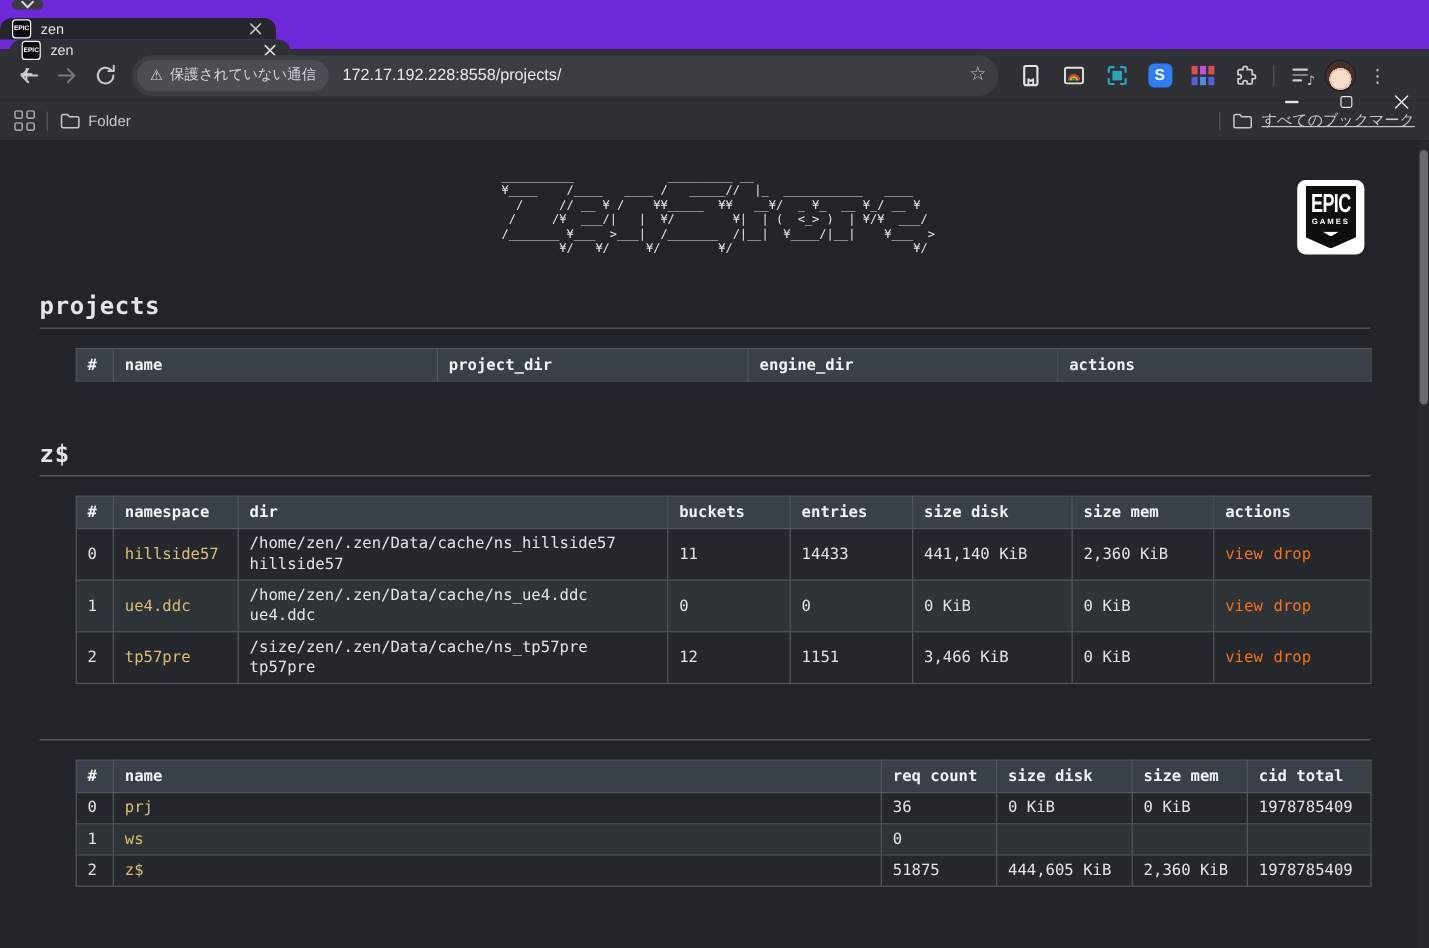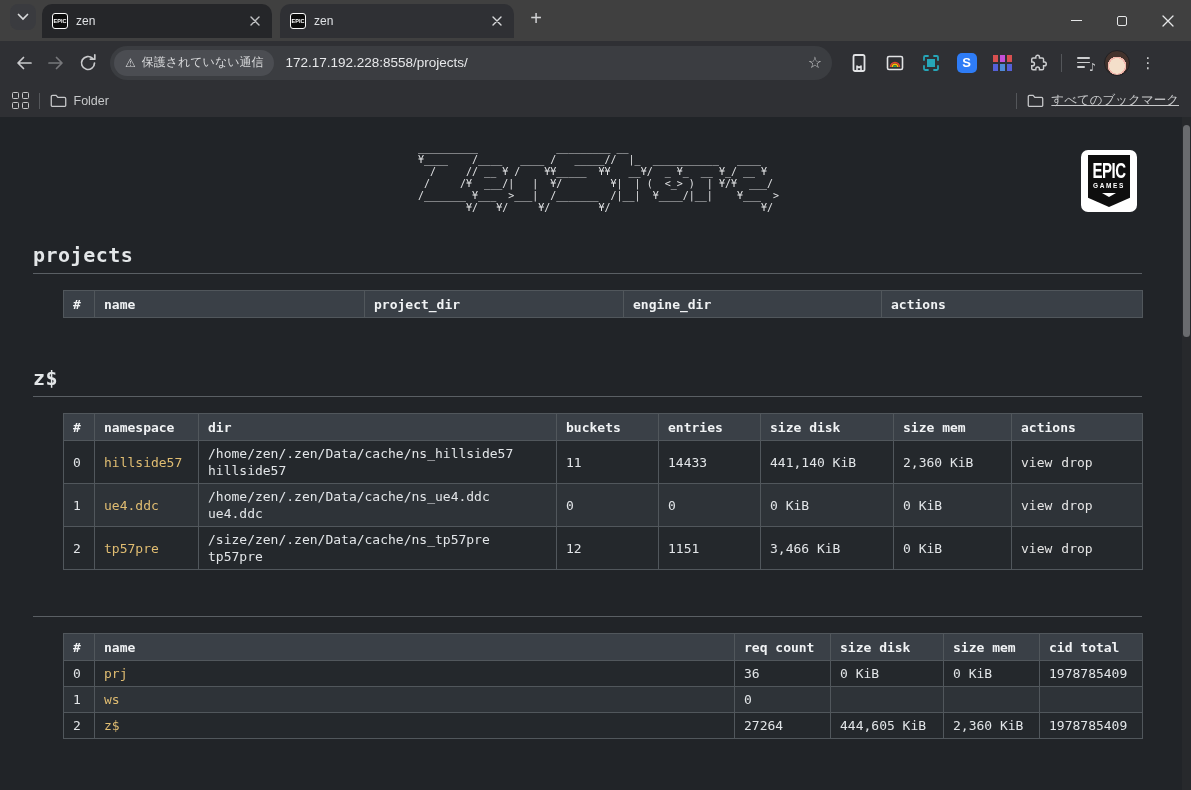--- a/index.html
+++ b/index.html
@@ -2,21 +2,21 @@
 <html><head>
 <meta charset="utf-8">
 <style>
   * { margin:0; padding:0; box-sizing:border-box; }
   html,body { background:#000; }
   .window {
     width:1191px; height:790px; position:relative; overflow:hidden;
     font-family:"Liberation Sans", sans-serif; background:#1c1d20;
   }
   
-  .tabstrip { height:41px; background:#404040; display:flex; align-items:center; }
+  .tabstrip { height:41px; background:#6d28d9; display:flex; align-items:flex-start;flex-direction:column; }
   .tab-search { width:26px; height:26px; margin:0 6px 7px 10px; border-radius:8px;
     background:#3a3b3f; display:flex; align-items:center; justify-content:center; }
   .tab { height:34px; display:flex; align-items:center; padding:0 8px 0 10px;
     border-radius:10px 10px 0 0; width:230px; }
   .tab.inactive { background:#252629; }
   .tab.active { background:#2f3034; width:234px; margin-left:8px; }
   .tab-title { flex:1; color:#dfe1e4; font-size:12px; margin-left:8px; white-space:nowrap; overflow:hidden; }
   .tab-close { width:18px; height:18px; border-radius:50%; display:flex; align-items:center; justify-content:center; }
   .epic-favicon { width:16px; height:16px; background:#0c0c0c; border:1px solid #fafafa; border-radius:3px;
     color:#fff; font-size:5.5px; font-weight:bold; display:flex; align-items:center; justify-content:center;
@@ -88,21 +88,21 @@
   th, td { border:1px solid #51575c; padding:3px 9px; text-align:left; font-weight:normal;
     overflow:hidden; white-space:nowrap; }
   th { background:#3a4047; color:#f0f2f4; font-weight:bold; height:27px; }
   td { color:#e2e5e8; }
   tr.rowA td { background:#24282c; }
   tr.rowB td { background:#2e3338; }
   .zrow td { height:43px; vertical-align:middle; }
   .srow td { height:26px; }
   .yellow { color:#e0bd72; }
   .dir-cell div { line-height:17px; }
-  .act-link { color:#e5e5e5; text-decoration:none; }
+  .act-link { color:#f97316; text-decoration:none; }
   .act-link + .act-link { margin-left:9px; }
   .m-top-art { margin-top:29px; }
   .m-top-z { margin-top:48px; }
   .m-top-stats { margin-top:46px; }
   
   .scrollbar { position:absolute; top:0; right:0; width:9px; height:673px; background:#27292c; }
   .scroll-thumb { position:absolute; top:8px; left:1px; width:7px; height:212px; background:#696b6e; border-radius:4px; }
   svg { display:block; }
 </style>
 </head>
@@ -418,21 +418,21 @@
             <td>1</td>
             <td class="yellow">ws</td>
             <td>0</td>
             <td></td>
             <td></td>
             <td></td>
           </tr>
           <tr class="srow rowA">
             <td>2</td>
             <td class="yellow">z$</td>
-            <td>27264</td>
+            <td>51875</td>
             <td>444,605 KiB</td>
             <td>2,360 KiB</td>
             <td>1978785409</td>
           </tr>
         </tbody>
       </table>
     </div>
 
     <div class="scrollbar">
       <div class="scroll-thumb"></div>

